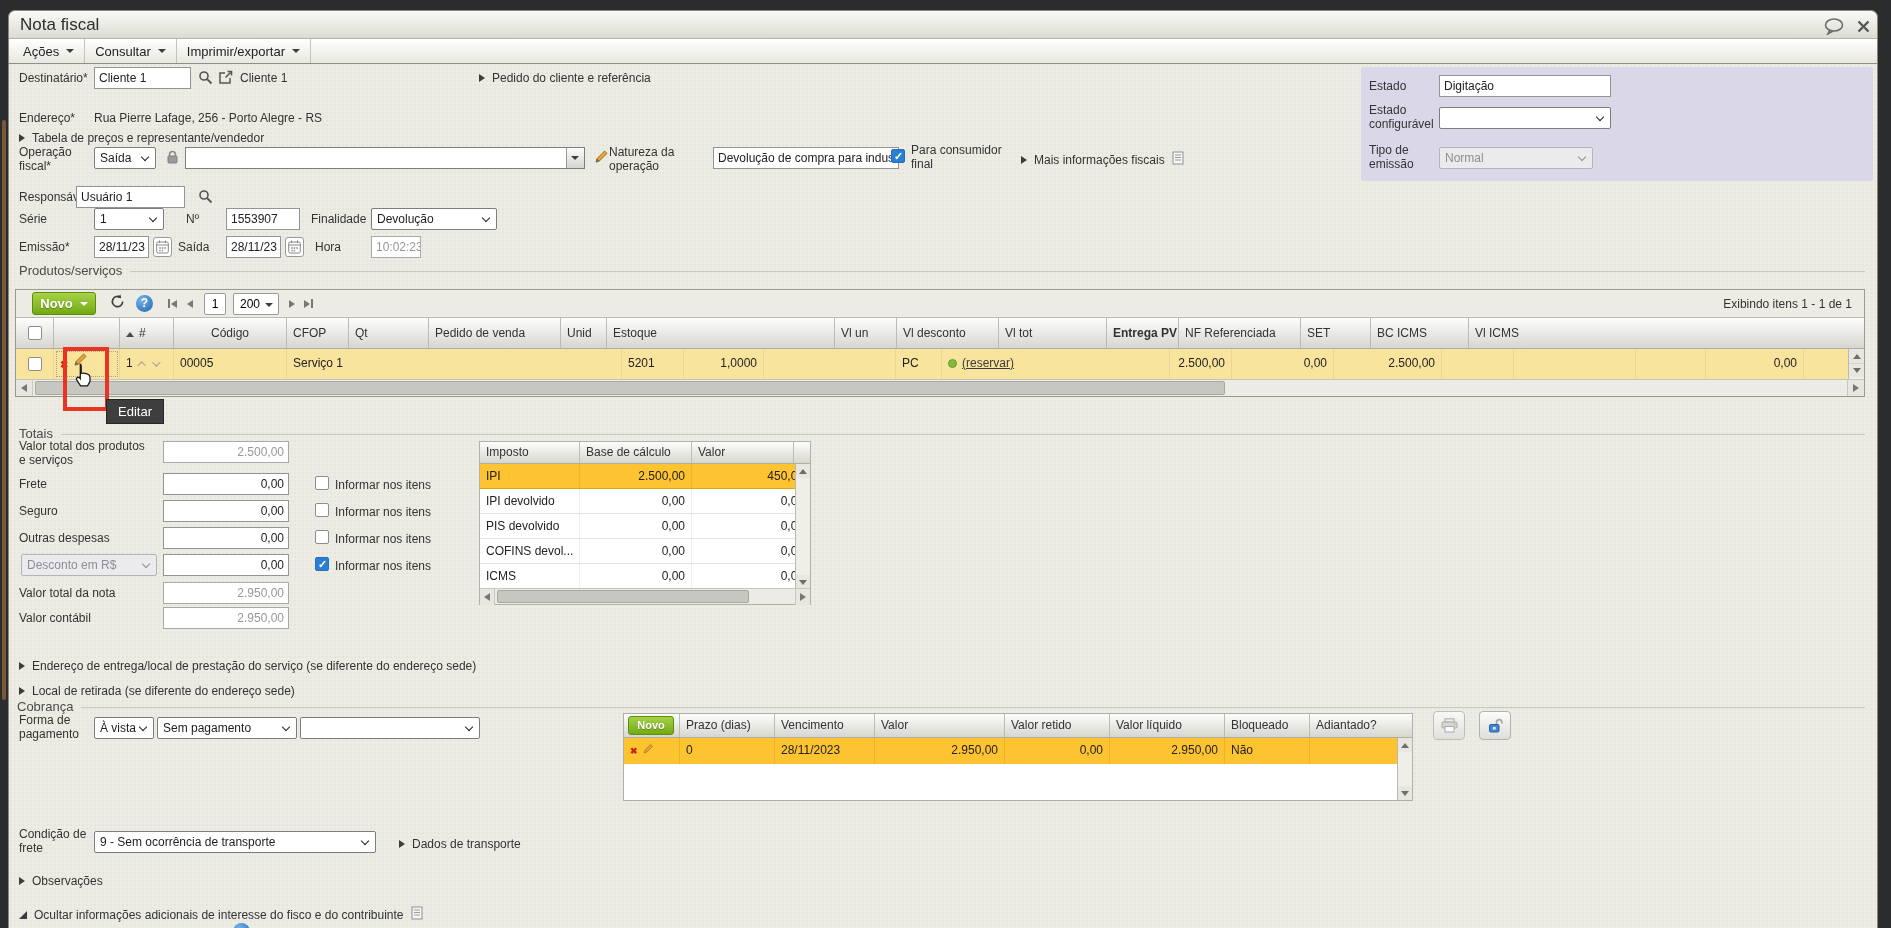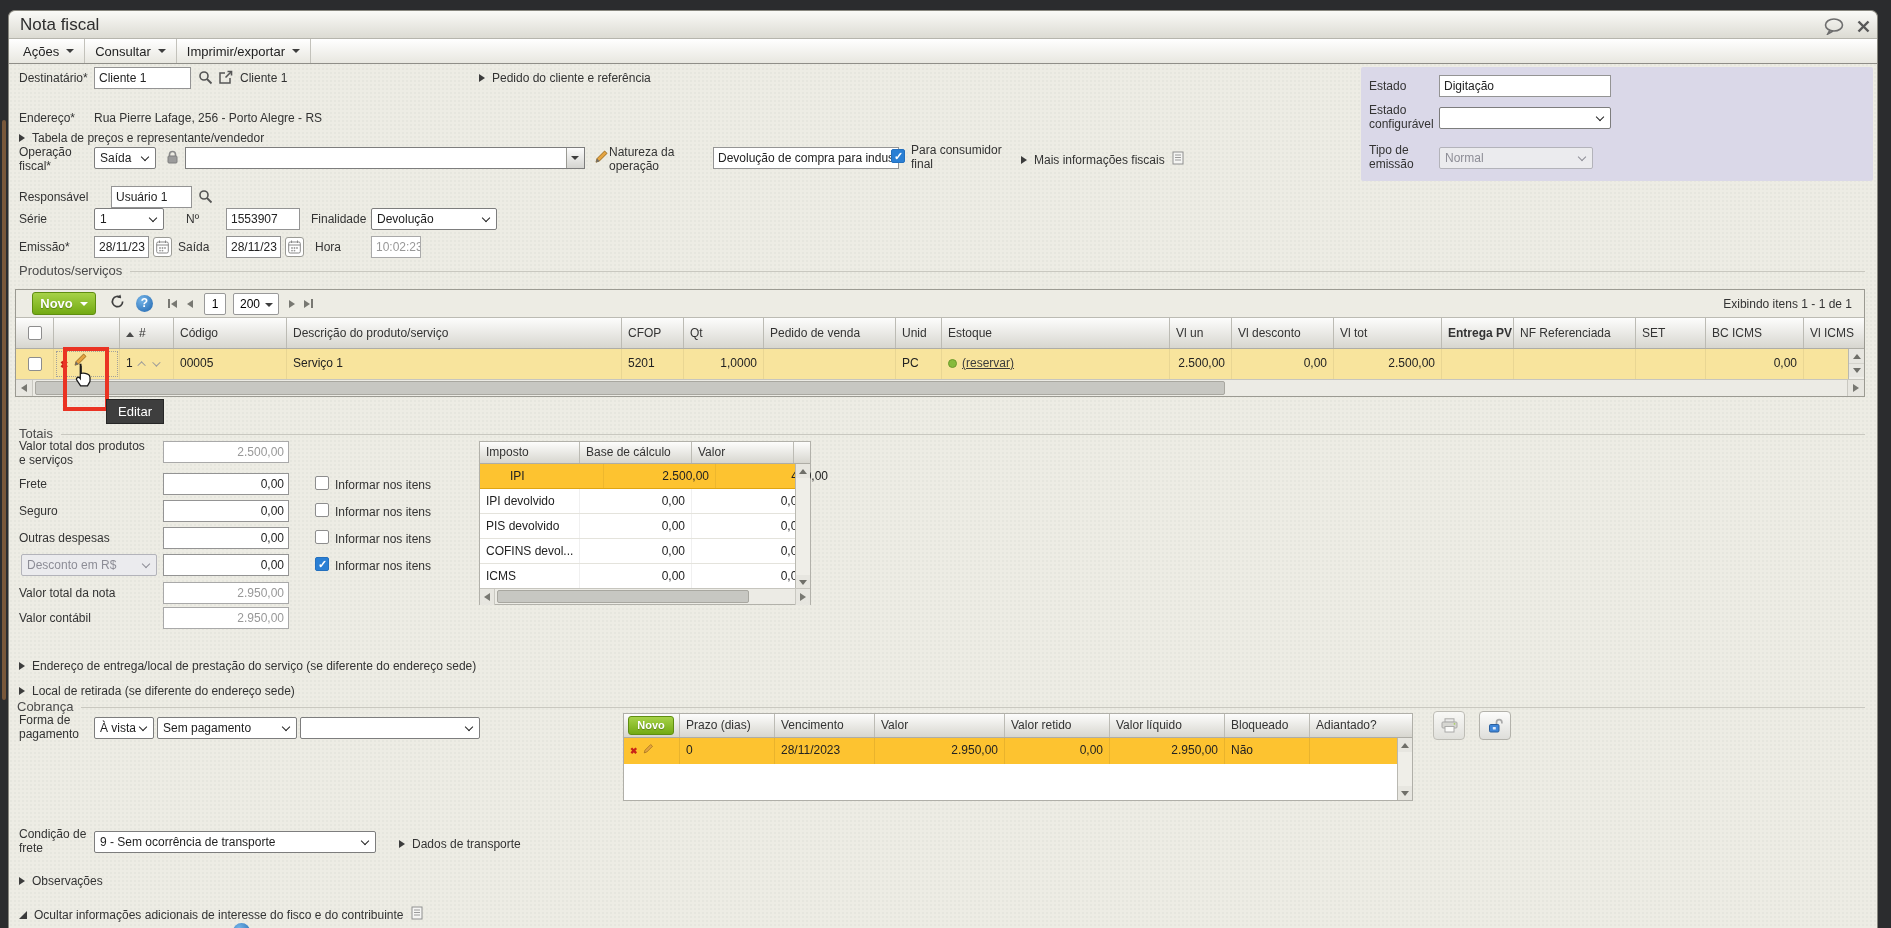--- a/index.html
+++ b/index.html
@@ -108,21 +108,21 @@
   .tooltip { position:absolute; left:97px; top:388px; background:#3e3e3e; color:#fff; font-size:13px;
              padding:4px 11px; border:1px solid #262626; z-index:9; }
 
   
   .imp { position:absolute; left:470px; top:430px; width:332px; height:164px;
          border:1px solid #b2b1aa; background:#fff; }
   .imp-head { display:flex; height:22px; background:linear-gradient(#fdfdfc,#d7d6cf); border-bottom:1px solid #aeada6; }
   .imp-head .gh { line-height:21px; }
   .imp-row { display:flex; height:25px; border-bottom:1px solid #e4e3dc; background:#fff; }
   .imp-row .gc { line-height:24px; }
-  .imp-row.hl { background:var(--selection-orange,#fdc330); border-bottom-color:#dfa512;padding-left:24px; }
+  .imp-row.hl { background:var(--selection-orange,#fdc330); border-bottom-color:#dfa512; }
   .imp-hscroll { position:absolute; left:0; right:0; bottom:0; height:16px; background:#ecebe5; border-top:1px solid #c6c5be; }
 
   
   .pay { position:absolute; left:614px; top:702px; width:790px; height:88px;
          border:1px solid #b0afa8; background:#fff; }
   .pay-head { display:flex; height:24px; background:linear-gradient(#fdfdfc,#d7d6cf); border-bottom:1px solid #aeada6; }
   .pay-head .gh { line-height:23px; }
   .pay-row { display:flex; height:26px; background:var(--selection-orange,#fdc330); }
   .pay-row .gc { line-height:25px; border-right-color:rgba(0,0,0,0.08); }
   .btn-novo-sm { width:46px; height:19px; margin:2px 4px; background:linear-gradient(var(--green-light,#a6d248),var(--green-dark,#73aa13));
@@ -249,21 +249,21 @@
       <svg width="12" height="14">
           <rect x="1" y="1" width="10" height="12" fill="#f5f5f3" stroke="#8f8f8f"></rect>
           <line x1="3" y1="4" x2="9" y2="4" stroke="#9a9a9a"></line>
           <line x1="3" y1="6.5" x2="9" y2="6.5" stroke="#9a9a9a"></line>
           <line x1="3" y1="9" x2="9" y2="9" stroke="#9a9a9a"></line>
         </svg>
     </span>
   </div>
 
   <span class="lbl" style="left:10px;top:179px;">Responsável</span>
-  <div class="inp" style="left:102px;top:175px;width:81px;">Usuário 1</div>
+  <div class="inp" style="left:67px;top:175px;width:109px;">Usuário 1</div>
   <span class="tb-ic" style="left:189px;top:178px;">
     <svg width="15" height="15" viewBox="0 0 15 15">
         <circle cx="6" cy="6" r="4" fill="none" stroke="#555" stroke-width="1.6"></circle>
         <line x1="9" y1="9" x2="13.5" y2="13.5" stroke="#555" stroke-width="1.8"></line>
       </svg>
   </span>
 
   <span class="lbl" style="left:10px;top:201px;">Série</span>
   <div class="sel" style="left:85px;top:197px;width:70px;">
     <span>1</span><span class="chev"></span>
@@ -345,22 +345,21 @@
           <span class="pg-bar"></span>
         </span>
       <span class="toolbar-info">Exibindo itens 1 - 1 de 1</span>
     </div>
     <div class="ghead">
       <div class="gh" style="width:38px;display:flex;align-items:center;justify-content:center;">
           <span class="cb" style="position:static;"></span>
         </div>
       <div class="gh" style="width:66px;"></div>
       <div class="gh" style="width:54px;"><span class="tri-up-sm"></span><span>#</span></div>
-      <div class="gh" style="width:113px;">Código</div>
-      <div class="gh" style="width:335px;">Descrição do produto/serviço</div>
+      <div class="gh" style="width:113px;text-align:center;">Código</div>
       <div class="gh" style="width:62px;">CFOP</div>
       <div class="gh" style="width:80px;">Qt</div>
       <div class="gh" style="width:132px;">Pedido de venda</div>
       <div class="gh" style="width:46px;">Unid</div>
       <div class="gh" style="width:228px;">Estoque</div>
       <div class="gh" style="width:62px;">Vl un</div>
       <div class="gh" style="width:102px;">Vl desconto</div>
       <div class="gh" style="width:108px;">Vl tot</div>
       <div class="gh" style="width:72px;font-weight:bold;">Entrega PV</div>
       <div class="gh" style="width:122px;">NF Referenciada</div>

